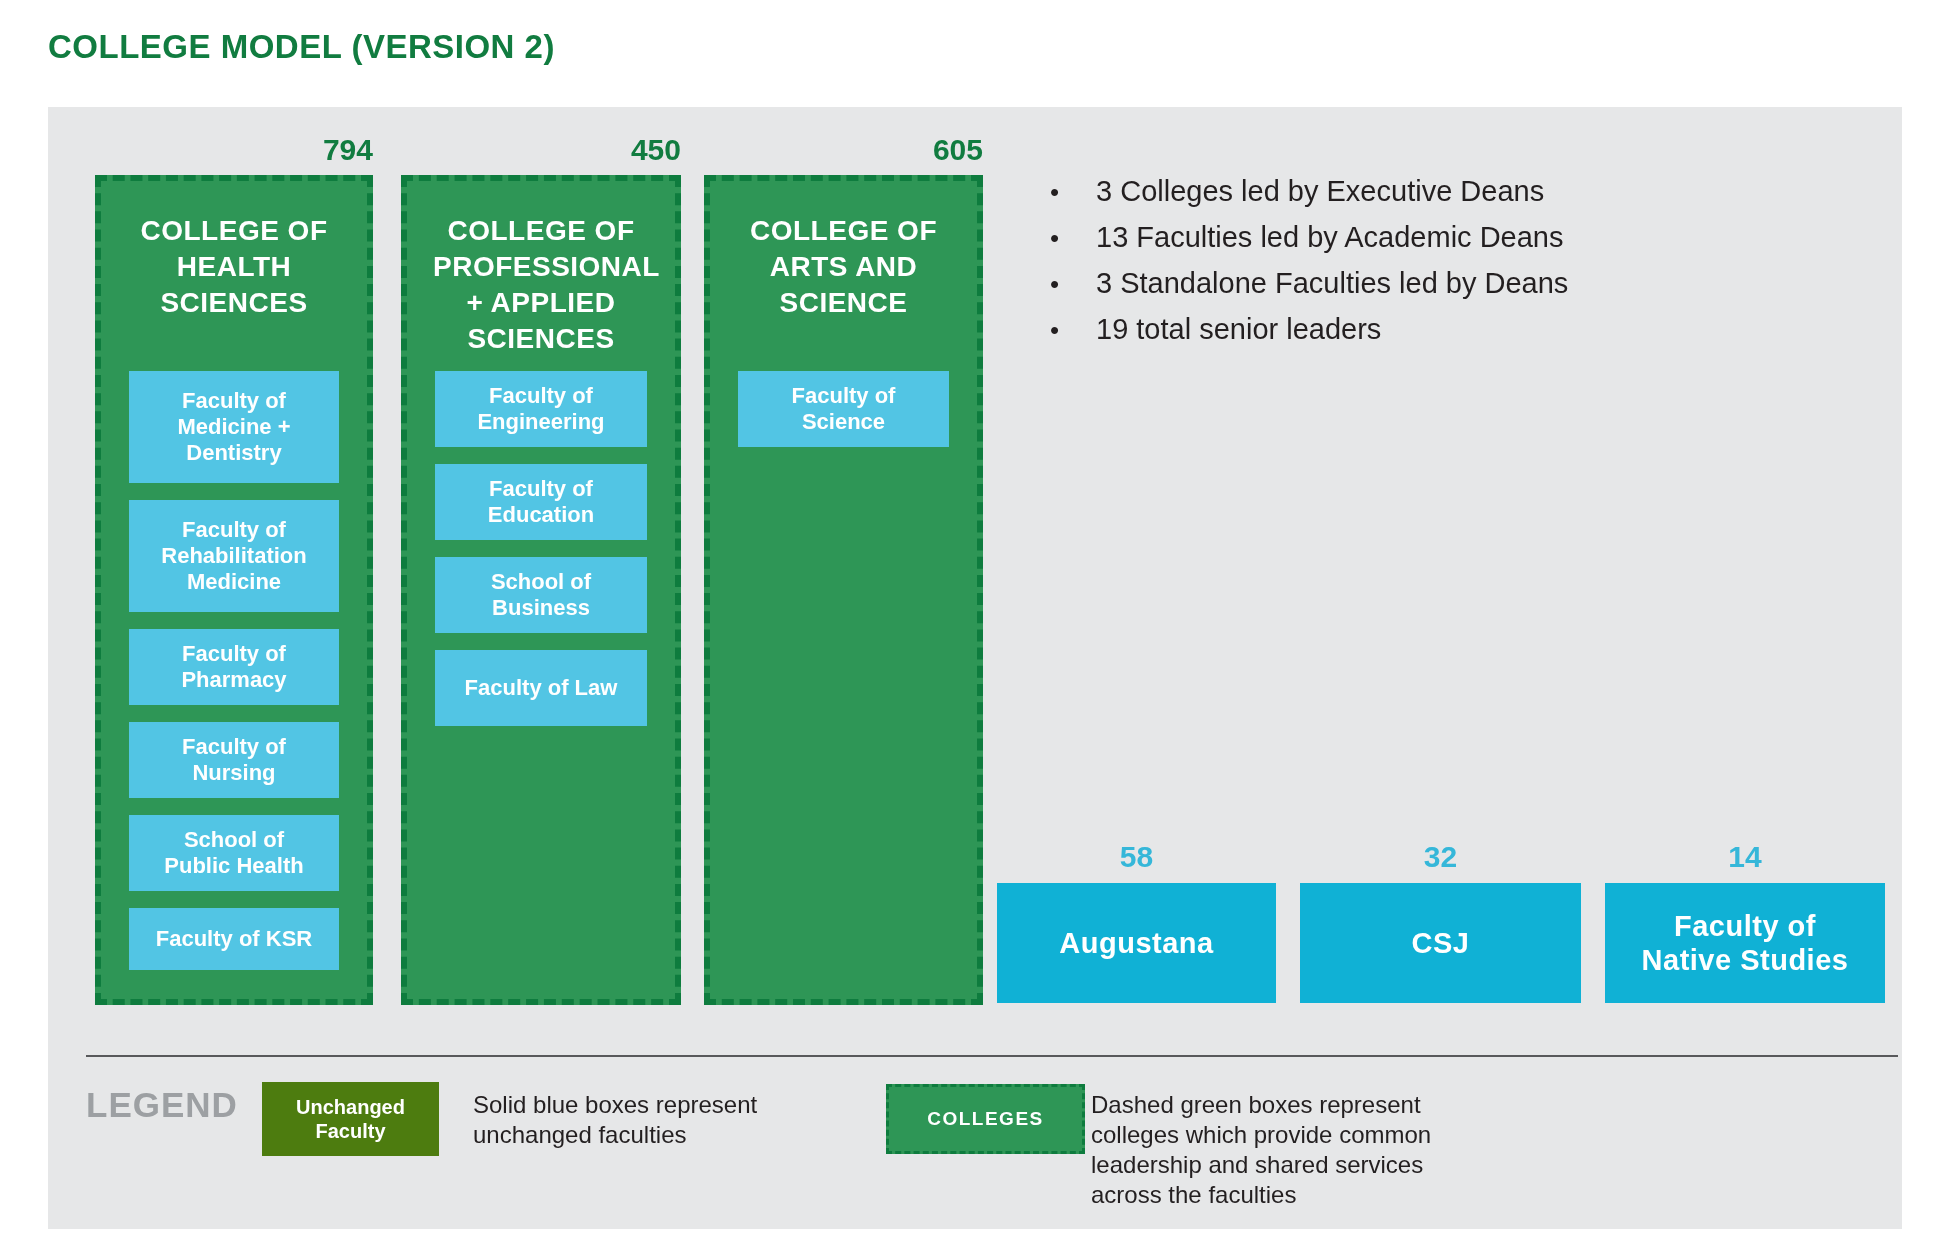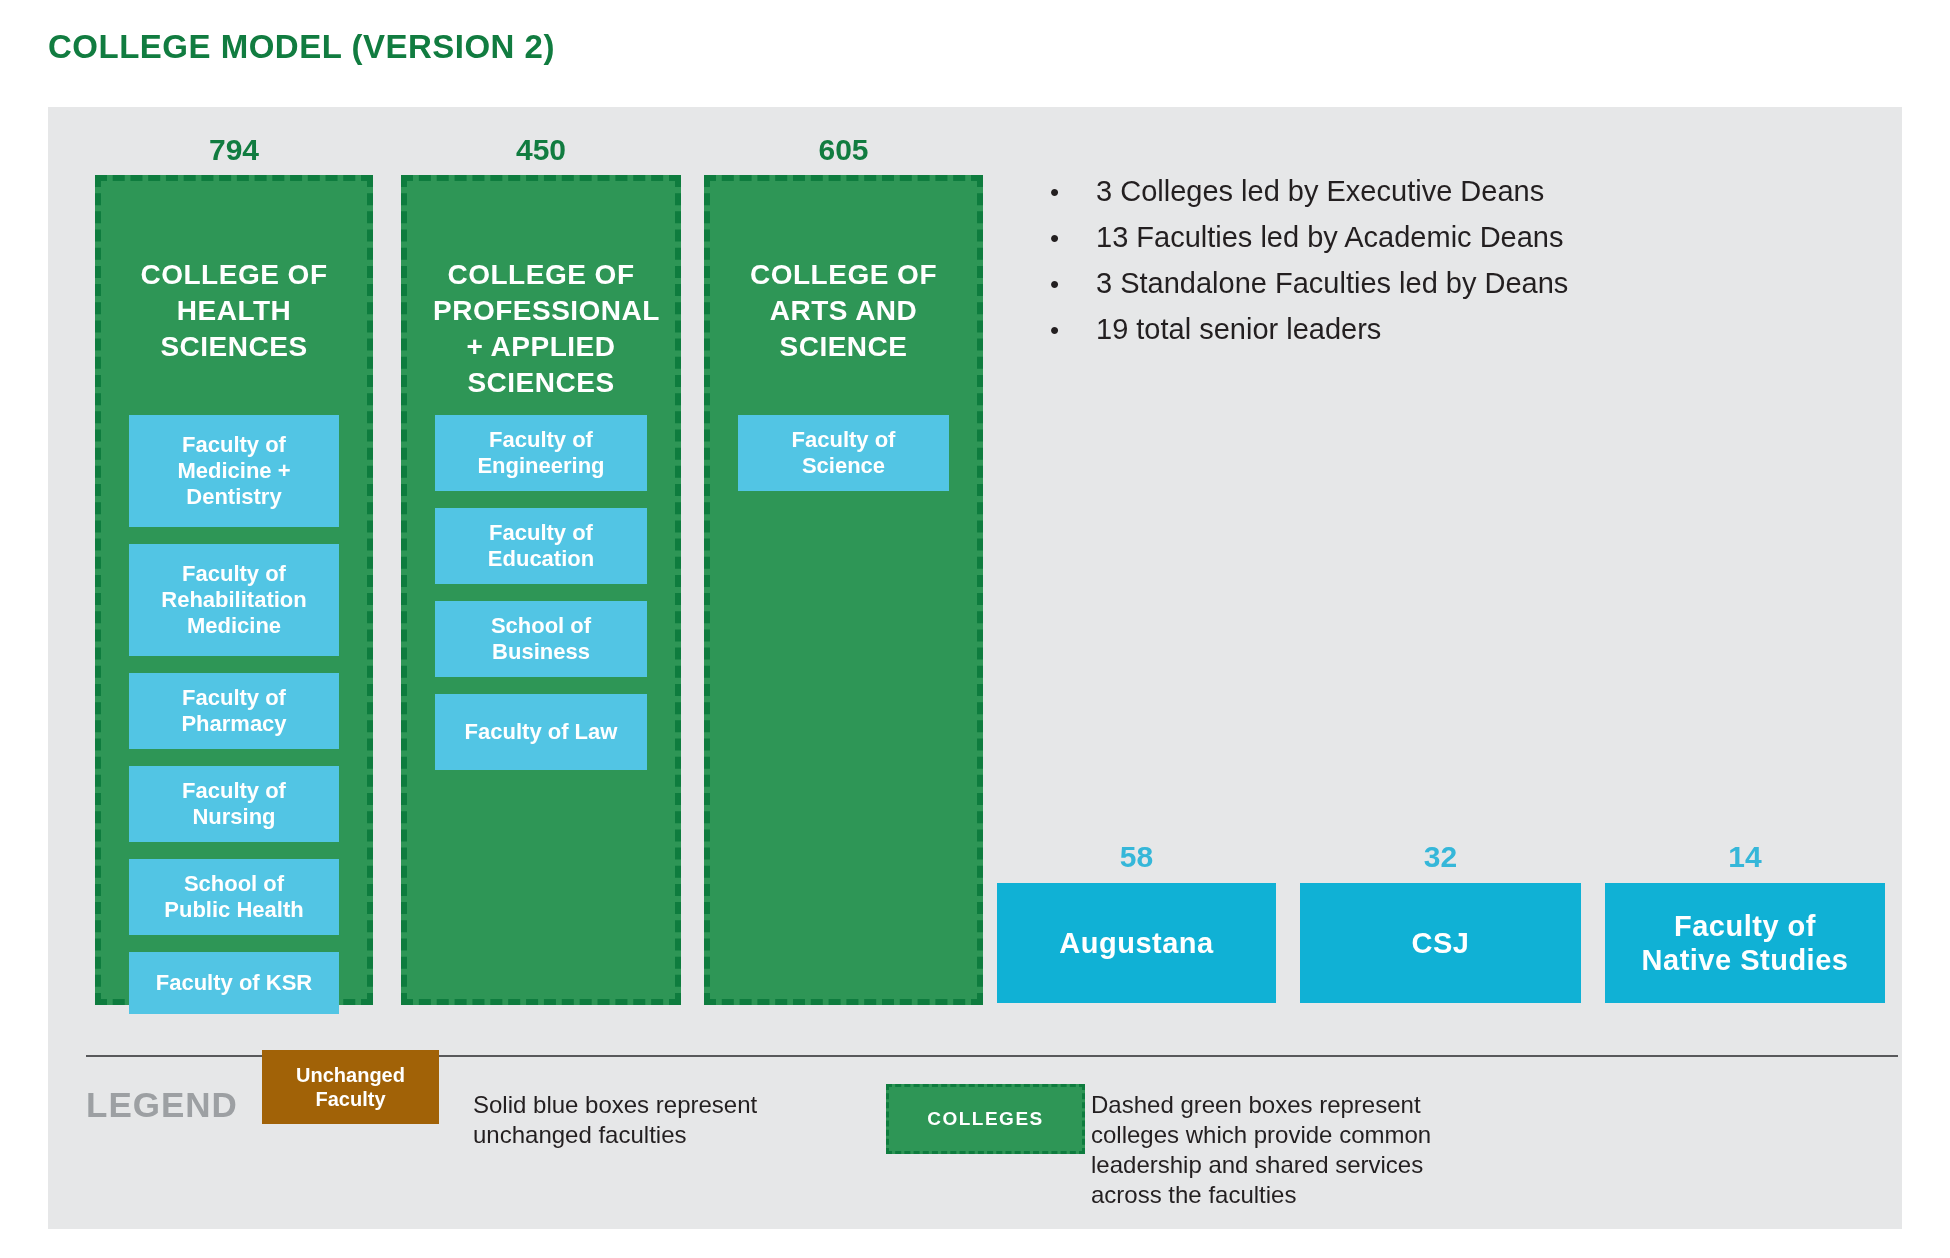--- a/index.html
+++ b/index.html
@@ -33,21 +33,21 @@
   }
 
   
   .col-num {
     position: absolute;
     top: 130px;
     height: 40px;
     font-size: 30px;
     font-weight: bold;
     color: #117c40;
-    text-align: center;
+    text-align: right;
     line-height: 40px;
   }
   #num-0 { left: 95px;  width: 278px; }
   #num-1 { left: 401px; width: 280px; }
   #num-2 { left: 704px; width: 279px; }
 
   .college {
     position: absolute;
     top: 175px;
     height: 830px;
@@ -61,21 +61,20 @@
 
   .college-title {
     height: 158px;
     font-size: 28px;
     line-height: 36px;
     font-weight: bold;
     color: #ffffff;
     text-align: center;
     white-space: pre-line;
     letter-spacing: 0.5px;
-    margin-top: 44px;
   }
 
   .fstack {
     display: flex;
     flex-direction: column;
     gap: 17px;
     padding: 0 2px;
   }
   .fbox {
     background: #52c5e4;
@@ -163,24 +162,24 @@
     left: 86px;
     top: 1085px;
     font-size: 35px;
     font-weight: bold;
     letter-spacing: 1px;
     color: #9da0a3;
   }
   .legend-swatch-blue {
     position: absolute;
     left: 262px;
-    top: 1050px;
+    top: 1082px;
     width: 177px;
     height: 74px;
-    background: #a16207;
+    background: #4d7c0f;
     color: #ffffff;
     font-size: 20px;
     line-height: 24px;
     font-weight: bold;
     text-align: center;
     display: flex;
     align-items: center;
     justify-content: center;
     white-space: pre-line;
   }

